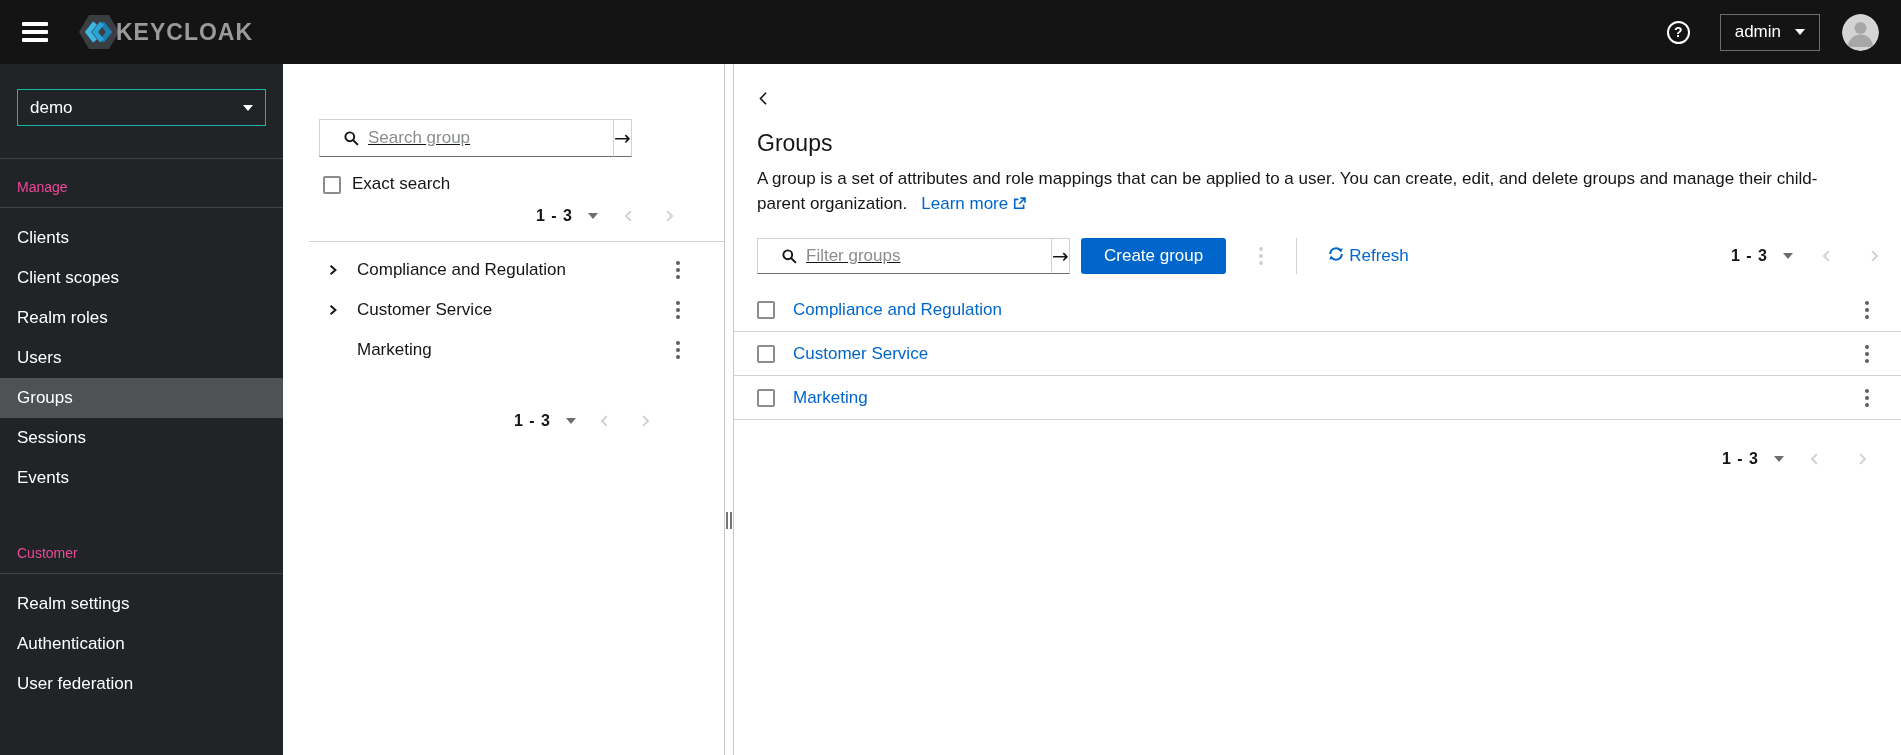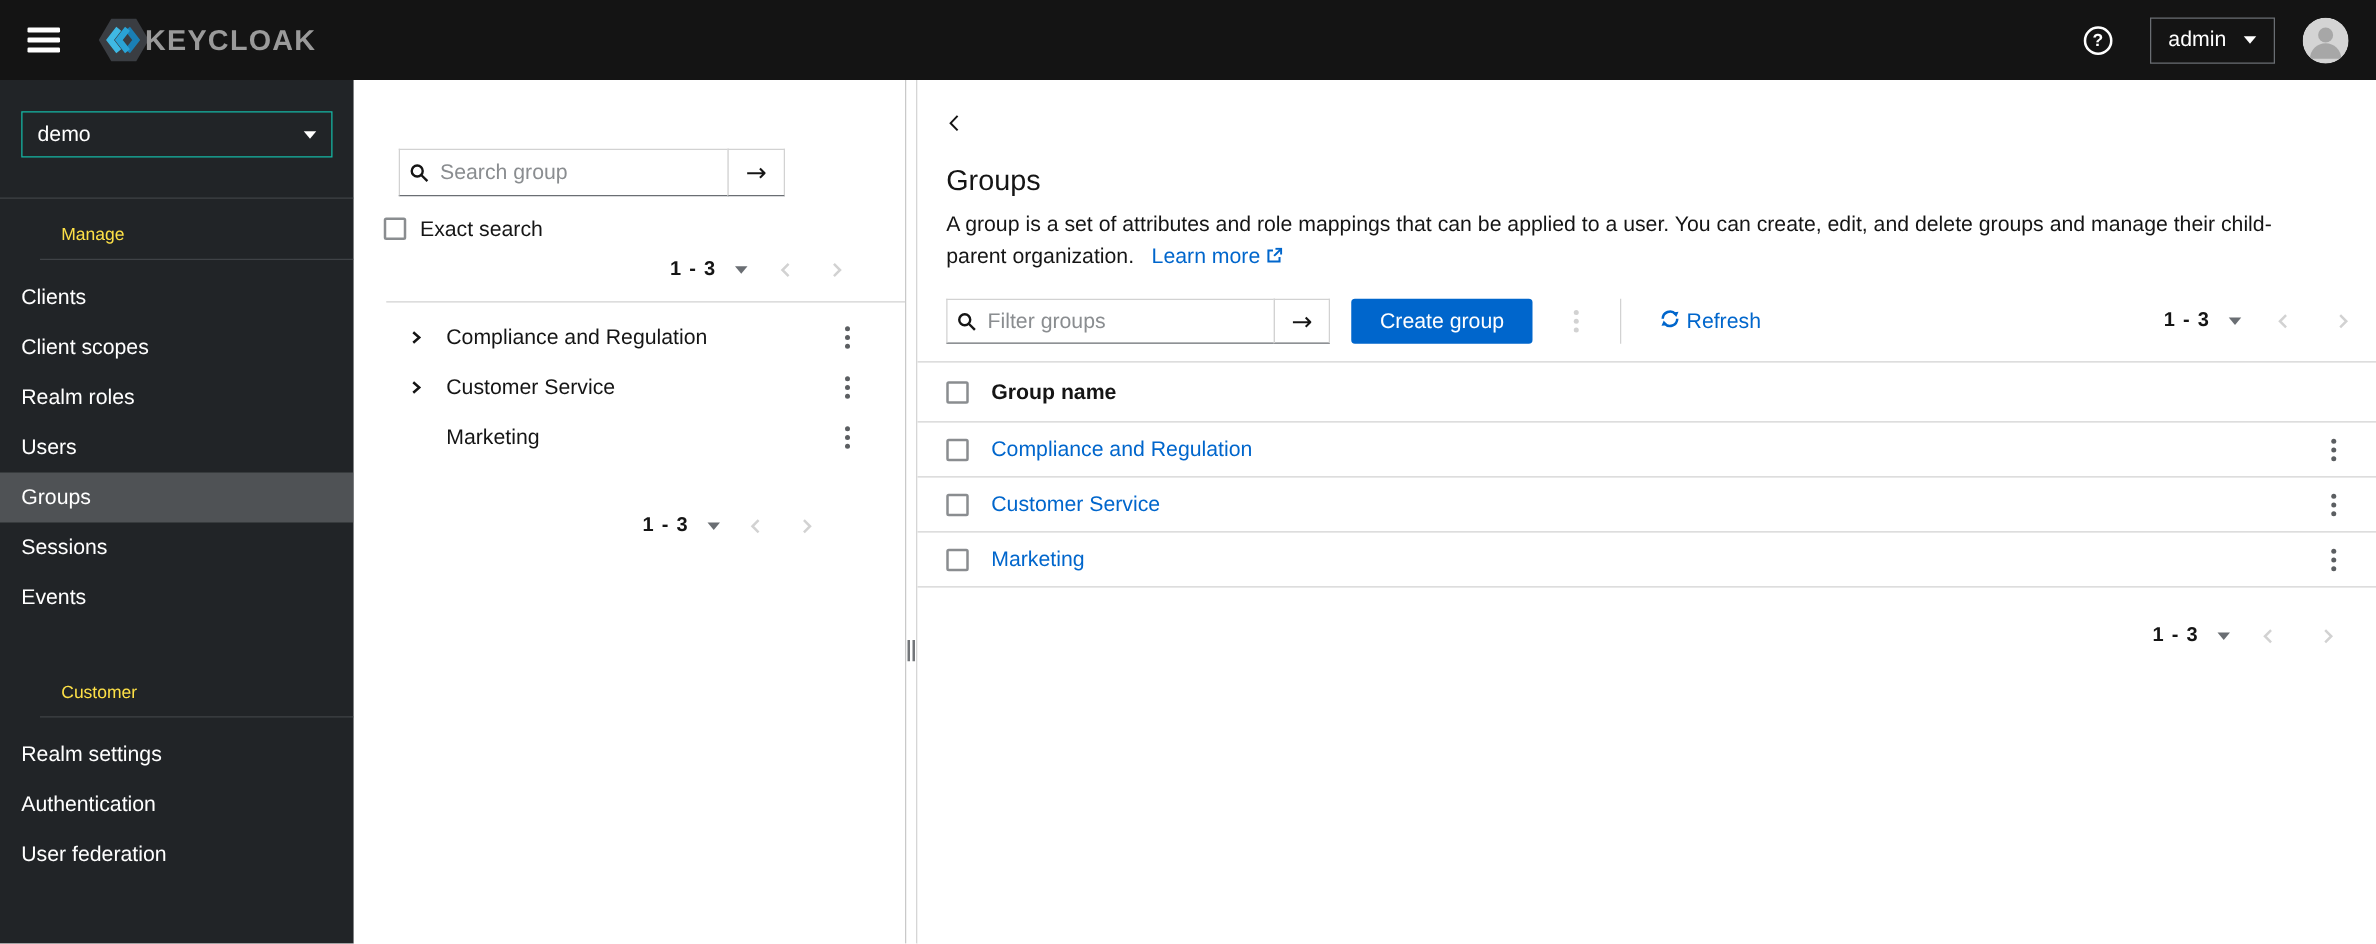--- a/index.html
+++ b/index.html
@@ -35,53 +35,53 @@
   .sidebar {
     position:absolute; top:64px; left:0; width:283px; height:691px;
     background:#212427; color:#fff;
   }
   .realm-select {
     margin:25px 17px 0 17px; height:37px; border:1px solid #14b8a6;
     display:flex; align-items:center; justify-content:space-between;
     padding:0 12px; font-size:17px; cursor:pointer;
   }
   .nav-divider { border-top:1px solid #3f4246; margin-top:32px; }
-  .nav-section-label { padding:20px 17px 12px 17px; font-size:14px; color:#fde047;margin-left:32px; }
+  .nav-section-label { padding:20px 17px 12px 17px; font-size:14px; color:#ec4899; }
   .nav-section-label.with-border { border-bottom:1px solid #3f4246; }
   .nav-item { height:40px; display:flex; align-items:center; padding-left:17px; font-size:17px; cursor:pointer; }
   .nav-item.selected { background:#4f5255; }
   .nav-gap { height:10px; }
 
   
   .midpanel {
     position:absolute; top:64px; left:283px; width:441px; height:691px; background:#fff;
   }
   .splitter {
     position:absolute; top:64px; left:724px; width:10px; height:691px;
     background:#fff; border-left:1px solid #c9c9c9; border-right:1px solid #c9c9c9; cursor:col-resize;
   }
   .splitter-grip { position:absolute; left:1px; top:448px; display:flex; gap:2px; }
   .splitter-grip i { display:block; width:2px; height:17px; background:#73767a; }
 
   .search-group { display:flex; height:38px; }
   .tree-search-wrap { margin:55px 0 0 36px; width:309px; }
   .search-box {
-    flex:1; display:flex; align-items:center; gap:9px; padding:0 8px;
-    border:1px solid #d2d2d2; border-bottom-color:#6a6e73; background:#fff;
+    flex:1; display:flex; align-items:center; gap:9px; padding:0 24px;
+    border:1px solid #d2d2d2; border-bottom-color:#6a6e73; background:#fff;text-decoration:underline;
   }
   .search-box input {
     border:none; outline:none; flex:1; font-size:17px; font-family:"Liberation Sans", sans-serif; color:#151515; min-width:0;
   }
   .search-box input::placeholder { color:#8a8d90; }
   .search-submit {
     width:46px; border:1px solid #d2d2d2; border-left:1px solid #d2d2d2; border-bottom-color:#6a6e73;
     margin-left:-1px; background:#fff; display:flex; align-items:center; justify-content:center;
     font-size:20px; cursor:pointer; color:#151515; font-family:"DejaVu Sans", sans-serif;
   }
-  .exact-row { margin:17px 0 0 24px; display:flex; align-items:flex-start; gap:11px; }
+  .exact-row { margin:17px 0 0 40px; display:flex; align-items:flex-end; gap:11px; }
   .checkbox {
     width:18px; height:18px; border:2px solid #8a8d90; border-radius:2px; background:#fff; cursor:pointer; flex:none;
   }
   .exact-label { font-size:17px; }
 
   .pag { display:flex; align-items:center; justify-content:flex-end; }
   .pag-range { font-size:16px; font-weight:700; letter-spacing:1px; cursor:pointer; display:flex; align-items:center; gap:15px; }
   .pag-chevs { display:flex; align-items:center; }
   .chev { color:#d2d2d2; cursor:default; display:flex; }
   .tree-pag-top { margin-top:13px; padding-right:48px; }
@@ -365,26 +365,20 @@
           <span class="chev">
             <svg width="14" height="14" viewBox="0 0 12 12">
                 <polyline points="4.4,1.8 8.6,6 4.4,10.2" fill="none" stroke="currentColor" stroke-width="1.7"></polyline>
               </svg>
           </span>
         </span>
       </div>
     </div>
 
     <div class="groups-table">
-      <div class="thead-row">
-        <span class="col-check">
-          <span class="checkbox"></span>
-        </span>
-        <span class="th-label">Group name</span>
-      </div>
       <div class="tbody-row">
         <span class="col-check">
           <span class="checkbox"></span>
         </span>
         <a class="row-link">Compliance and Regulation</a>
         <span class="kebab row-kebab">
             <i></i>
             <i></i>
             <i></i>
           </span>

